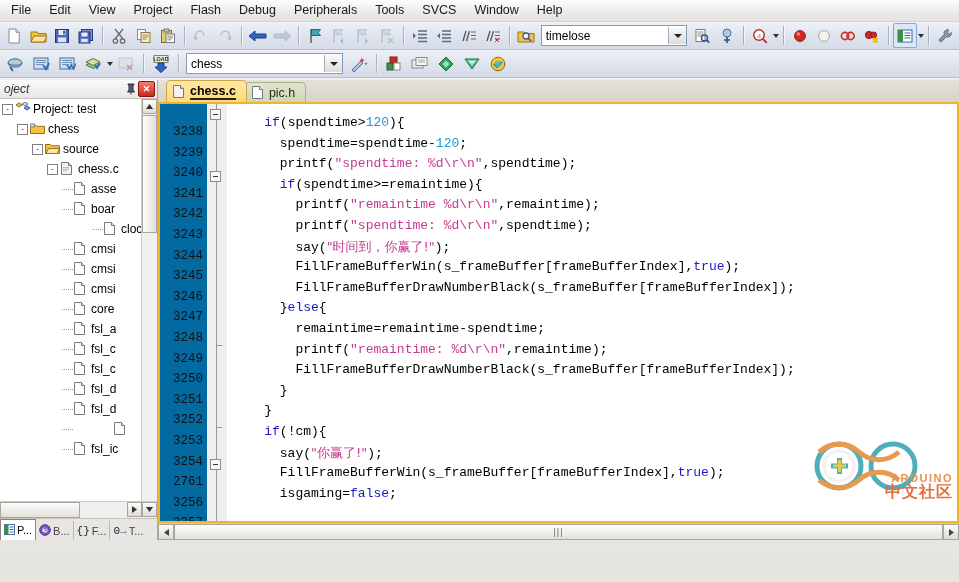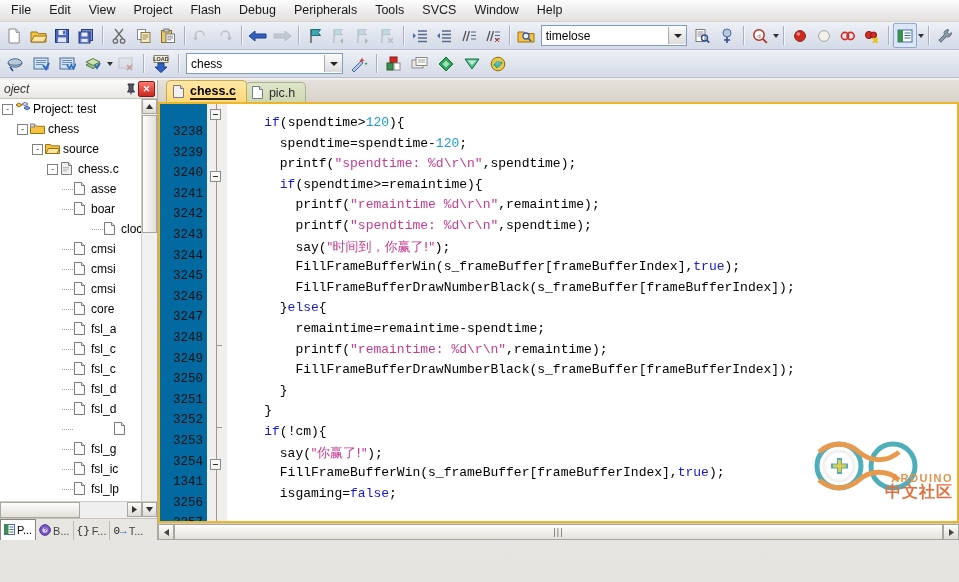--- a/index.html
+++ b/index.html
@@ -640,37 +640,21 @@
                   <path d="M8.5 0.5V3.5h3" fill="#e3e3e3" stroke="#7a7a7a"></path>
                 </svg></span>
               <span class="tlabel">fsl_e</span>
             </div>
             <div class="trow" style="padding-left: 62px;">
               <div style="width: 11px; flex: 0 0 11px; border-top: 1px dotted rgb(160, 160, 160); margin-top: 1px;"></div>
               <span class="ico"><svg width="13" height="13" viewBox="0 0 13 13">
                   <path d="M1.5 0.5h7L11.5 3.5V12.5h-10z" fill="#fcfcfc" stroke="#7a7a7a"></path>
                   <path d="M8.5 0.5V3.5h3" fill="#e3e3e3" stroke="#7a7a7a"></path>
                 </svg></span>
-              <span class="tlabel">fsl_g</span>
-            </div>
-            <div class="trow" style="padding-left: 62px;">
-              <div style="width: 11px; flex: 0 0 11px; border-top: 1px dotted rgb(160, 160, 160); margin-top: 1px;"></div>
-              <span class="ico"><svg width="13" height="13" viewBox="0 0 13 13">
-                  <path d="M1.5 0.5h7L11.5 3.5V12.5h-10z" fill="#fcfcfc" stroke="#7a7a7a"></path>
-                  <path d="M8.5 0.5V3.5h3" fill="#e3e3e3" stroke="#7a7a7a"></path>
-                </svg></span>
               <span class="tlabel">fsl_ic</span>
-            </div>
-            <div class="trow" style="padding-left: 62px;">
-              <div style="width: 11px; flex: 0 0 11px; border-top: 1px dotted rgb(160, 160, 160); margin-top: 1px;"></div>
-              <span class="ico"><svg width="13" height="13" viewBox="0 0 13 13">
-                  <path d="M1.5 0.5h7L11.5 3.5V12.5h-10z" fill="#fcfcfc" stroke="#7a7a7a"></path>
-                  <path d="M8.5 0.5V3.5h3" fill="#e3e3e3" stroke="#7a7a7a"></path>
-                </svg></span>
-              <span class="tlabel">fsl_lp</span>
             </div>
             <div class="trow" style="padding-left: 62px;"></div>
           </div>
 
         <div id="treesb">
           <div class="sbbtn">
             <svg width="7" height="5" viewBox="0 0 7 5">
                 <path d="M3.5 0L7 5H0z" fill="#333"></path>
               </svg>
           </div>
@@ -760,21 +744,21 @@
             <div class="ln">3245</div>
             <div class="ln">3246</div>
             <div class="ln">3247</div>
             <div class="ln">3248</div>
             <div class="ln">3249</div>
             <div class="ln">3250</div>
             <div class="ln">3251</div>
             <div class="ln">3252</div>
             <div class="ln">3253</div>
             <div class="ln">3254</div>
-            <div class="ln">1341</div>
+            <div class="ln">2761</div>
             <div class="ln">3256</div>
             <div class="ln">3257</div>
             <div class="ln">3258</div>
           </div>
         <div id="foldcol">
           <div class="vline"></div>
         <div class="foldbox" style="top: 5px;"></div>
             <div class="foldbox" style="top: 66.8px;"></div>
             <div class="foldtick" style="top: 240.6px;"></div>
             <div class="foldtick" style="top: 323px;"></div>

